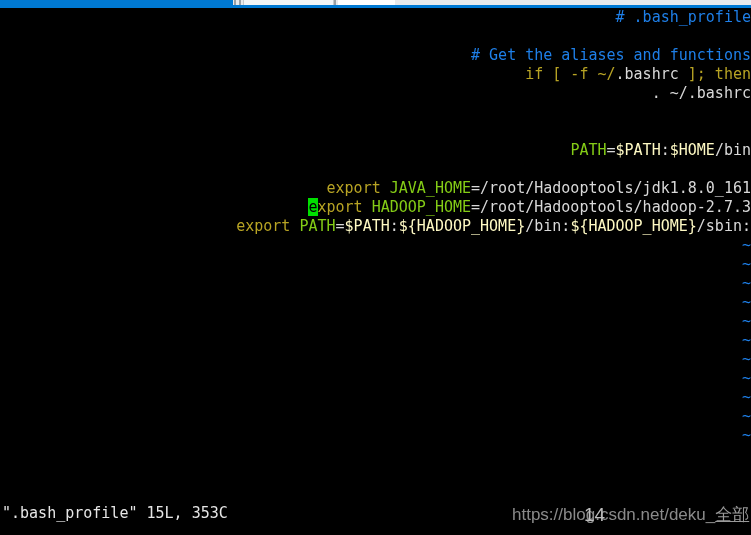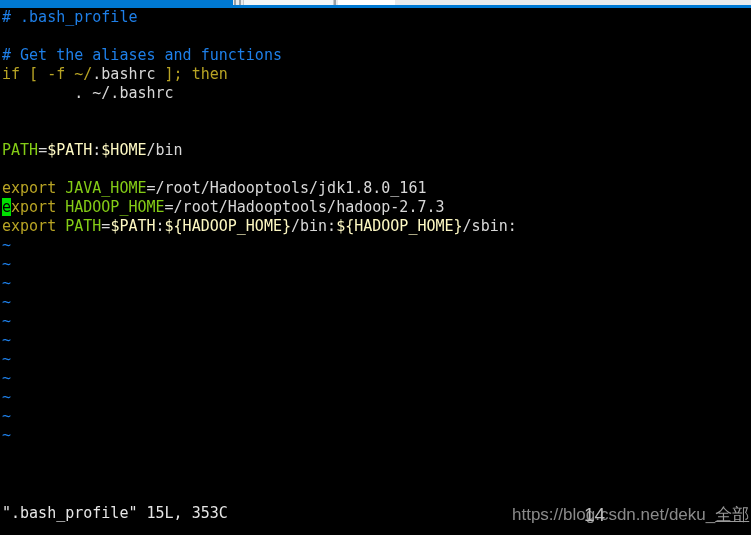--- a/index.html
+++ b/index.html
@@ -42,20 +42,21 @@
     width: 751px; height: 3px;
     background: #0079d3;
   }
 
   
   #buffer {
     position: absolute;
     left: 0; top: 8px;
     width: 751px;
     height: 495px;
+    text-align: right;
   }
   .line {
     position: relative;
     height: 19px;
     line-height: 19px;
     font-size: 15px;
     white-space: pre;
     padding-left: 2px;
     letter-spacing: 0px;
   }

